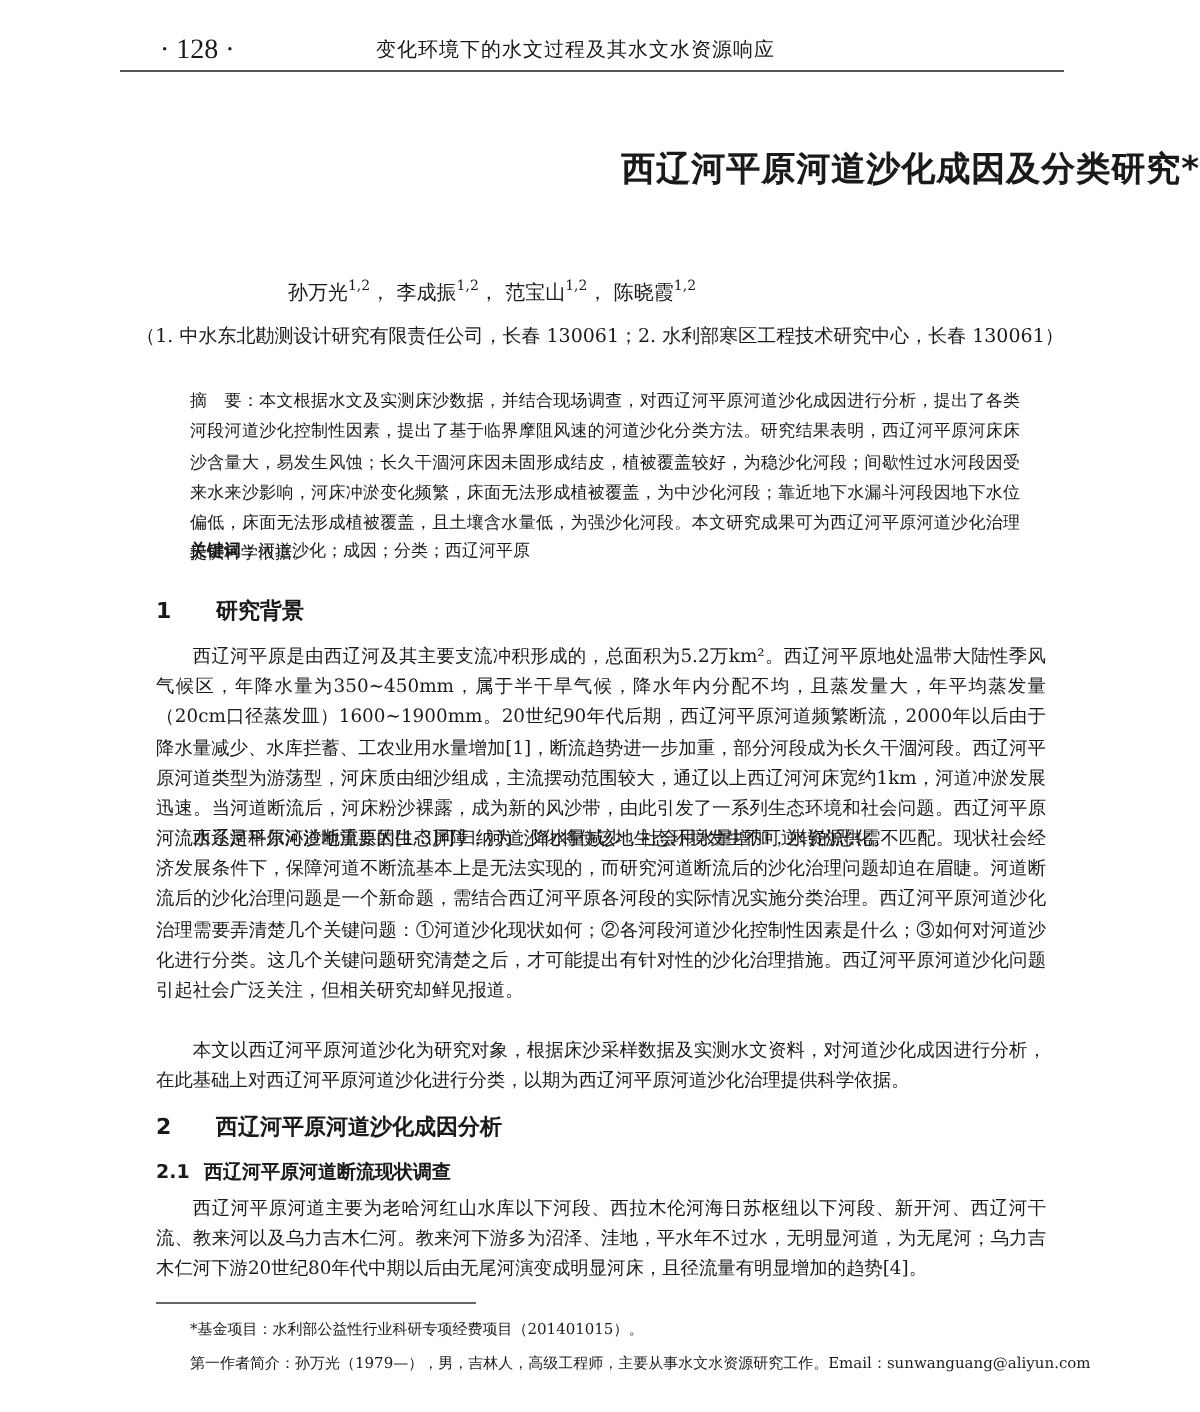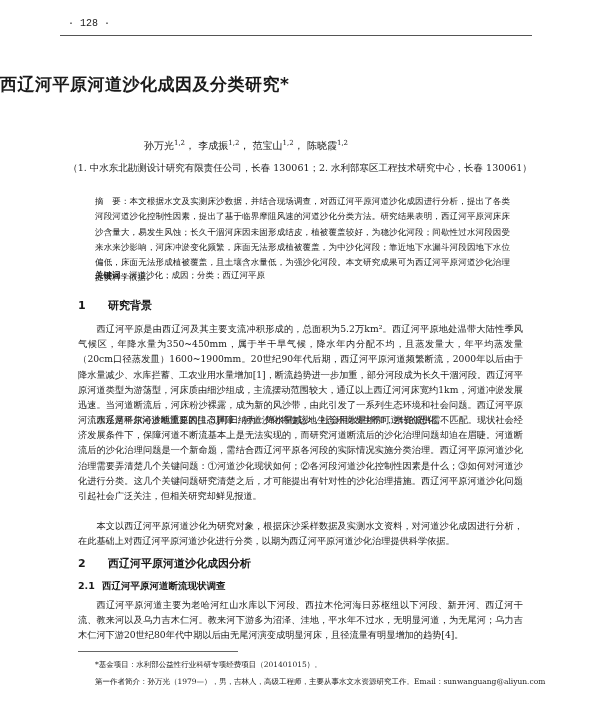--- a/index.html
+++ b/index.html
@@ -1,22 +1,22 @@
 <!DOCTYPE html>
 <html><head>
 <meta charset="utf-8">
 <style>
   html, body { margin: 0; padding: 0; background: #ffffff; }
   body { width: 600px; height: 706px; position: relative; overflow: hidden; color: #1a1a1a;
          font-family: "DejaVu Serif", serif; }
   .header { position: absolute; left: 68px; top: 18px; width: 463px; height: 16px; }
-  .page-num { position: absolute; left: 0; top: 0; font-size: 10px; font-family: Liberation Mono, monospace; }
+  .page-num { position: absolute; left: 12px; top: 0; font-size: 14px; font-family: Liberation Serif, serif; }
   .running-title { position: absolute; left: 120px; top: 0; font-size: 10px; letter-spacing: 0.5px; }
   .header-rule { position: absolute; left: 60px; top: 35px; width: 472px; border-top: 1.5px solid #555; }
-  .title { position: absolute; left: 0; width: 600px; top: 73px; text-align: left;
+  .title { position: absolute; left: 0; width: 600px; top: 73px; text-align: right;
            font-family: "DejaVu Sans", sans-serif; font-size: 17px; font-weight: bold; letter-spacing: 0.5px; }
   .authors { position: absolute; left: 0; width: 492px; top: 139px; text-align: center; font-size: 10px; }
   .authors sup { font-size: 7px; }
   .affil { position: absolute; left: 0; width: 600px; top: 162px; text-align: center; font-size: 9.5px; }
   .abstract { position: absolute; left: 95px; top: 194px; width: 415px; font-size: 8.5px; line-height: 15.3px;
               text-align: justify; }
   .abstract .lbl { font-weight: normal; }
   .keywords { position: absolute; left: 95px; top: 270px; width: 415px; font-size: 8.5px; }
   .keywords .lbl { font-weight: bold; }
   .sec { position: absolute; left: 78px; font-family: "DejaVu Sans", sans-serif; font-size: 11px; font-weight: bold; }
@@ -26,20 +26,21 @@
   .para { position: absolute; left: 78px; width: 445px; font-size: 9.2px; line-height: 15.2px;
           text-align: justify; text-indent: 2em; }
   .fn-rule { position: absolute; left: 78px; top: 651px; width: 160px; border-top: 1px solid #666; }
   .fn { position: absolute; left: 95px; font-size: 7.5px; white-space: nowrap; }
 </style>
 </head>
 <body>
 
 <div class="header">
   <span class="page-num">· 128 ·</span>
+  <span class="running-title">变化环境下的水文过程及其水文水资源响应</span>
 </div>
 <div class="header-rule"></div>
 
 <div class="title">西辽河平原河道沙化成因及分类研究*</div>
 
 <div class="authors">
   <span>孙万光</span><sup>1,2</sup>，
   <span>李成振</span><sup>1,2</sup>，
   <span>范宝山</span><sup>1,2</sup>，
   <span>陈晓霞</span><sup>1,2</sup>

